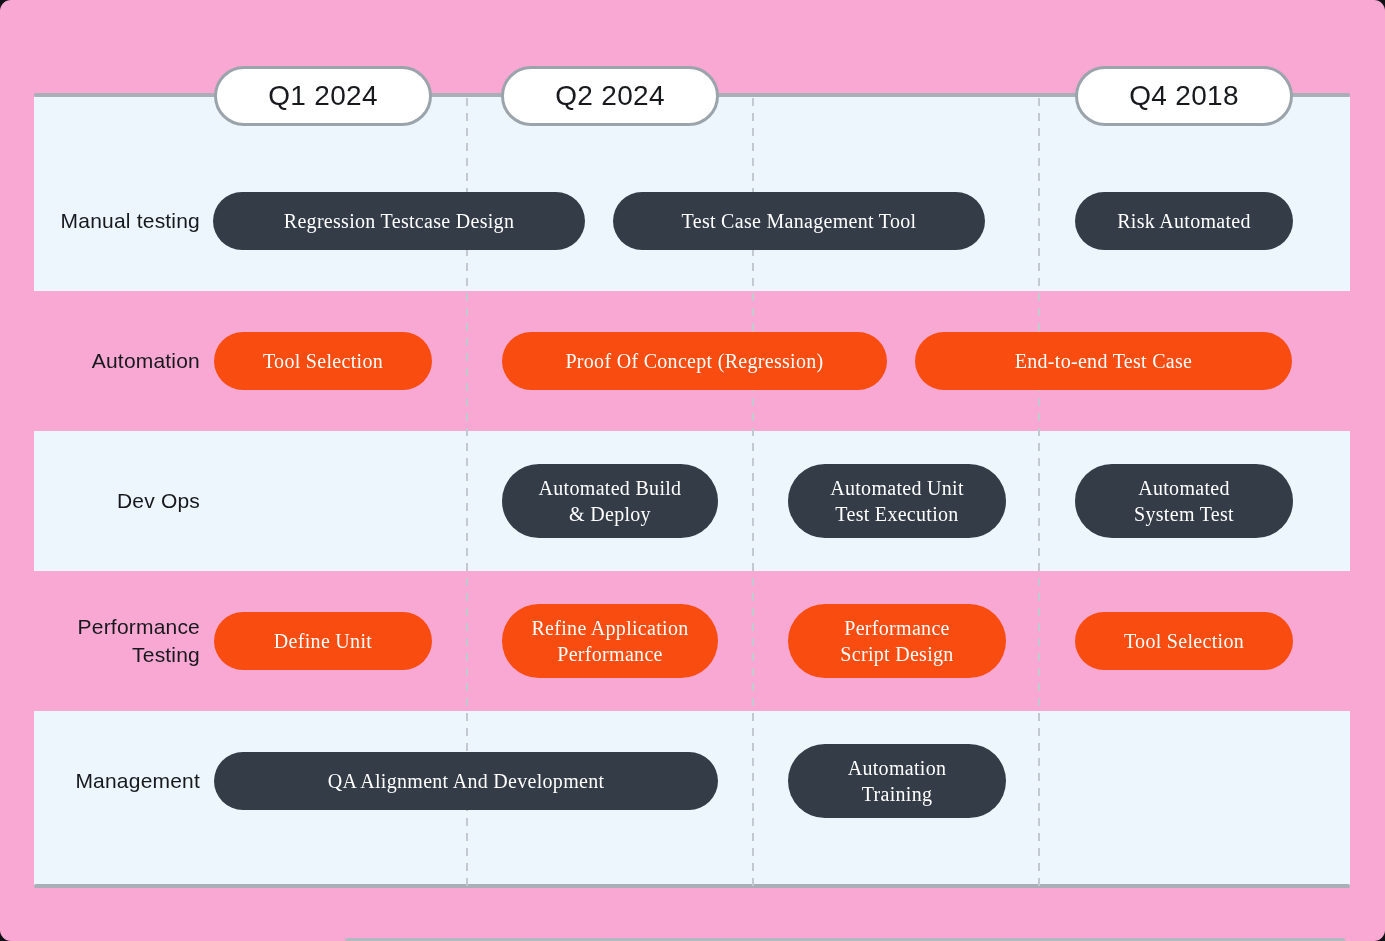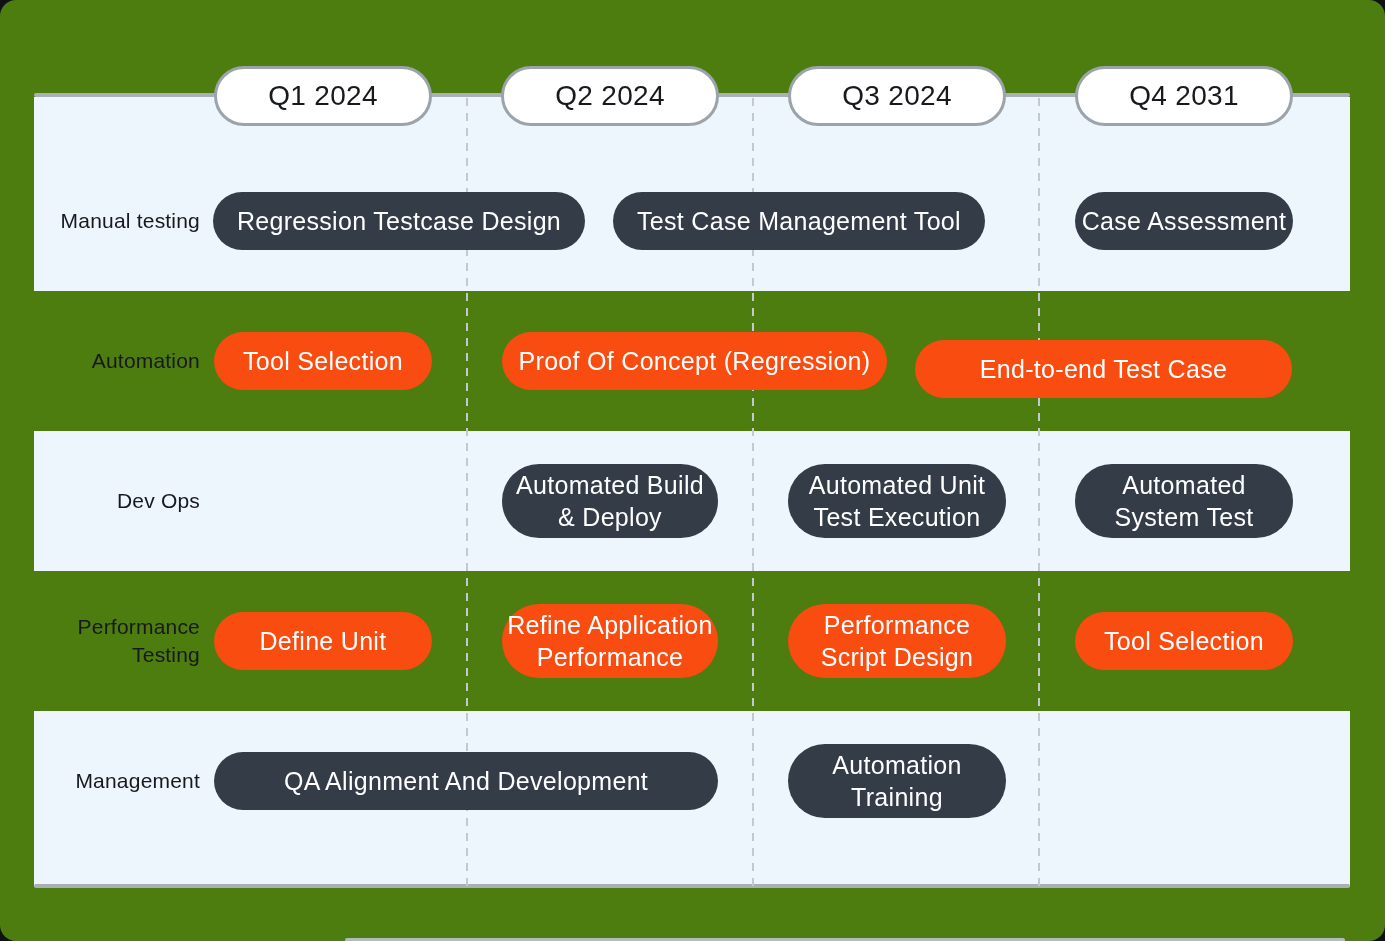--- a/index.html
+++ b/index.html
@@ -8,21 +8,21 @@
     --text_dark:#17191D; --text_light:#FFFFFF; --page_behind:#101114;
   }
   html,body{margin:0;padding:0;}
   body{
     background:var(--page_behind);
     font-family:"Liberation Sans", sans-serif;
     width:1385px;height:941px;overflow:hidden;
   }
   #frame{
     position:relative;width:1385px;height:941px;
-    background:#4d7c0f;border-radius:16px;overflow:hidden;
+    background:#f9a8d4;border-radius:11px;overflow:hidden;
   }
   .band{position:absolute;left:34px;width:1316px;background:var(--band);}
   .hline{position:absolute;left:34px;width:1316px;height:4px;background:var(--line_gray);border-radius:2px;}
   .vdash{
     position:absolute;top:98px;height:788px;width:2px;
     background:repeating-linear-gradient(180deg,var(--dash) 0 8px,transparent 8px 15px);
   }
   .qpill{
     position:absolute;top:66px;width:218px;height:60px;box-sizing:border-box;
     background:#ffffff;border:3px solid var(--header_border);border-radius:32px;
@@ -31,22 +31,22 @@
     z-index:3;
   }
   .rowlabel{
     position:absolute;right:1185px;transform:translateY(-50%);
     font-size:21px;color:var(--text_dark);text-align:right;
     white-space:pre-line;line-height:1.35;z-index:2;letter-spacing:.2px;
   }
   .task{
     position:absolute;box-sizing:border-box;border-radius:40px;
     display:flex;align-items:center;justify-content:center;text-align:center;
-    font-size:25px;color:var(--text_light);letter-spacing:.3px;
-    white-space:pre-line;line-height:1.3;z-index:2;
+    font-size:20px;color:var(--text_light);letter-spacing:.3px;
+    white-space:pre-line;line-height:1.3;z-index:2;font-family:Liberation Serif, serif;
   }
   .task.dark{background:var(--task_dark);}
   .task.orange{background:var(--task_orange);}
   .bottom-stub{
     position:absolute;left:345px;width:1000px;top:938px;height:3px;
     background:#B2B9BF;border-radius:2px 2px 0 0;
   }
 </style>
 </head>
 <body>
@@ -60,30 +60,29 @@
   <div class="hline" style="top:93px;"></div>
   <div class="hline" style="top:884px;"></div>
 
   <div class="vdash" style="left:466px;"></div>
   <div class="vdash" style="left:752px;"></div>
   <div class="vdash" style="left:1038px;"></div>
 
   <div class="bottom-stub"></div>
 <div class="qpill" style="left: 214px;">Q1 2024</div>
     <div class="qpill" style="left: 501px;">Q2 2024</div>
-    <div class="qpill" style="left: 788px;">Q3 2024</div>
-    <div class="qpill" style="left: 1075px;">Q4 2031</div>
+    <div class="qpill" style="left: 1075px;">Q4 2018</div>
     <div class="rowlabel" style="top: 221px;">Manual testing</div>
     <div class="task dark" style="left: 213px; width: 372px; top: 192px; height: 58px;">Regression Testcase Design</div>
     <div class="task dark" style="left: 613px; width: 372px; top: 192px; height: 58px;">Test Case Management Tool</div>
-    <div class="task dark" style="left: 1075px; width: 218px; top: 192px; height: 58px;">Case Assessment</div>
+    <div class="task dark" style="left: 1075px; width: 218px; top: 192px; height: 58px;">Risk Automated</div>
     <div class="rowlabel" style="top: 361px;">Automation</div>
     <div class="task orange" style="left: 214px; width: 218px; top: 332px; height: 58px;">Tool Selection</div>
     <div class="task orange" style="left: 502px; width: 385px; top: 332px; height: 58px;">Proof Of Concept (Regression)</div>
-    <div class="task orange" style="left: 915px; width: 377px; top: 340px; height: 58px;">End-to-end Test Case</div>
+    <div class="task orange" style="left: 915px; width: 377px; top: 332px; height: 58px;">End-to-end Test Case</div>
     <div class="rowlabel" style="top: 501px;">Dev Ops</div>
     <div class="task dark" style="left: 502px; width: 216px; top: 464px; height: 74px;">Automated Build
 &amp; Deploy</div>
     <div class="task dark" style="left: 788px; width: 218px; top: 464px; height: 74px;">Automated Unit
 Test Execution</div>
     <div class="task dark" style="left: 1075px; width: 218px; top: 464px; height: 74px;">Automated
 System Test</div>
     <div class="rowlabel" style="top: 641px;">Performance
 Testing</div>
     <div class="task orange" style="left: 214px; width: 218px; top: 612px; height: 58px;">Define Unit</div>

